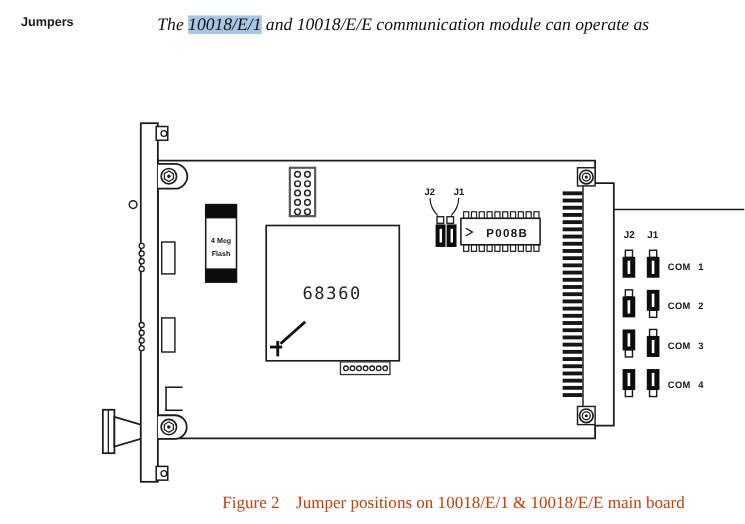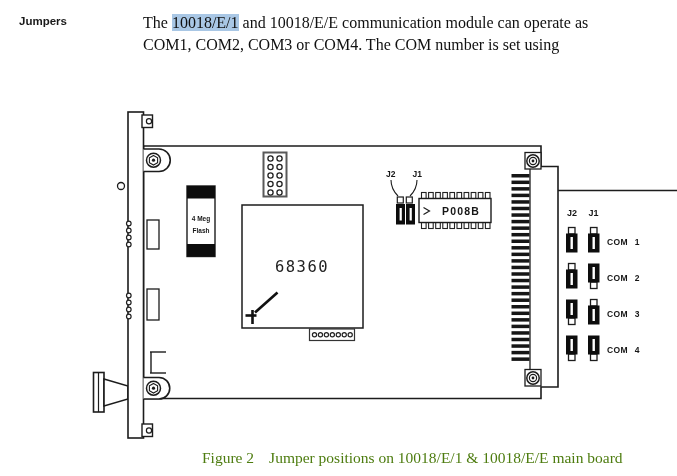--- a/index.html
+++ b/index.html
@@ -1,42 +1,41 @@
 <!DOCTYPE html>
 <html><head>
 <meta charset="utf-8">
 <style>
   html,body{margin:0;padding:0;background:#fff;}
   .page{position:relative;width:677px;height:476px;background:#ffffff;overflow:hidden;
         font-family:"Liberation Serif", serif;color:#111;}
   .heading{position:absolute;left:19px;top:15px;
         font-family:"Liberation Sans", sans-serif;font-weight:bold;font-size:11.5px;color:#1a1a1a;}
   .para{position:absolute;left:143px;top:12px;font-size:16px;line-height:21.5px;color:#101010;}
-  .para .line{white-space:nowrap;}
+  .para .line{white-space:nowrap;font-style:italic;}
   .para .hl{background:#a9c7e5;}
-  .caption{position:absolute;left:202px;top:449px;font-size:15.5px;color:#4d7c0f;white-space:nowrap;}
+  .caption{position:absolute;left:202px;top:449px;font-size:15.5px;color:#c2410c;white-space:nowrap;}
   .caption .cap-text{margin-left:15px;}
   svg text{font-family:"Liberation Sans", sans-serif;fill:#161616;}
   text.small-bold{font-weight:bold;font-size:8.5px;}
   text.lg-head{font-weight:bold;font-size:9px;}
   text.lg-label{font-weight:bold;font-size:8.5px;letter-spacing:.4px;word-spacing:4px;}
   text.chip-big{font-family:"DejaVu Sans Mono", monospace;font-size:15.5px;letter-spacing:1.5px;fill:#222;}
   text.chip-mid{font-weight:bold;font-size:10.5px;letter-spacing:1.2px;}
   text.chip-tiny{font-weight:bold;font-size:6.5px;}
 </style>
 </head>
 <body>
 
 <div class="page">
 
   <div class="heading">Jumpers</div>
 
   <div class="para" id="paragraph">
       <div class="line"><span>The </span><span class="hl">10018/E/1</span><span> and 10018/E/E communication module can operate as</span></div>
-      <div class="line"><span>COM1, COM2, COM3 or COM4. The COM number is set using</span></div>
     </div>
 
   <svg width="677" height="476" viewBox="0 0 677 476" style="position:absolute;left:0;top:0;">
 
     <g fill="none" stroke="#1c1c1c" stroke-width="1.6">
       <path d="M143.5,146 H541 V166.5 H558 V387 H541 V398.5 H143.5 Z" fill="#fff"></path>
       <line x1="530" y1="153" x2="530" y2="386" stroke-width="1.3"></line>
       <line x1="558" y1="190.5" x2="677" y2="190.5" stroke-width="1.3"></line>
     </g>
 

